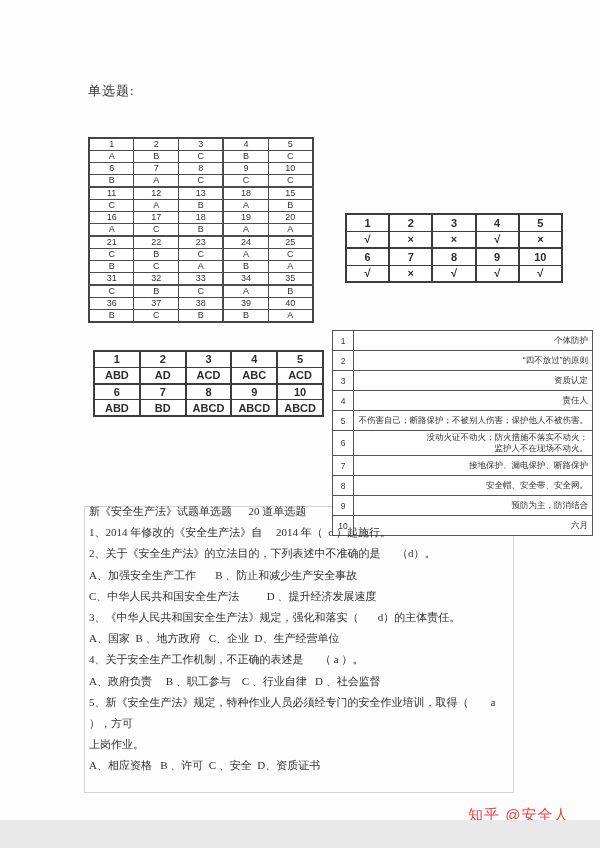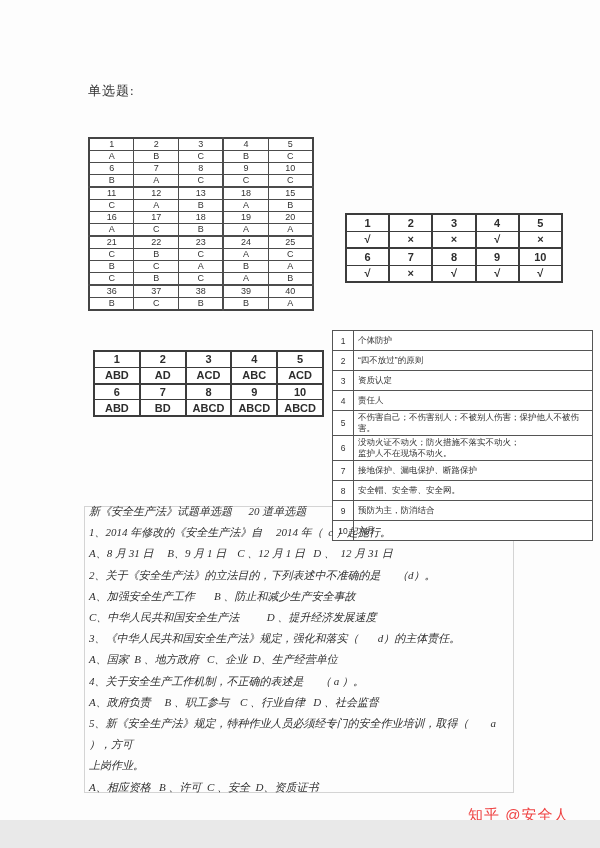--- a/index.html
+++ b/index.html
@@ -19,24 +19,24 @@
   .check td{height:15.5px;font-size:11px;font-weight:bold;color:#2d2d2d;border:1px solid #3c3c3c;border-left-width:2px;border-right-width:2px;}
   .check tr:nth-child(2) td{border-bottom-width:2px;}
   
   .multi{left:93px;top:350px;width:231px;border:2px solid #3c3c3c;}
   .multi td{height:14.8px;font-size:11px;font-weight:bold;color:#2d2d2d;border:1px solid #3c3c3c;border-left-width:2px;border-right-width:2px;}
   .multi tr:nth-child(2) td{border-bottom-width:2px;}
   
   .fill{left:332px;top:330px;width:261px;border:1px solid #555;}
   .fill td{border:1px solid #555;height:17px;font-size:8.5px;color:#333;}
   .fill td.no{width:20px;text-align:center;}
-  .fill td.tx{text-align:left;padding:1px 4px;white-space:pre-line;line-height:1.3;}
+  .fill td.tx{text-align:right;padding:1px 4px;white-space:pre-line;line-height:1.3;}
   
   .qbox{position:absolute;left:84px;top:506px;width:428px;height:285px;border:1px solid #d4d4d4;background:transparent;}
-  .questions{position:absolute;left:89px;top:501px;width:424px;font-size:11px;color:#2f2f2f;font-style:italic;}
+  .questions{position:absolute;left:89px;top:501px;width:424px;font-size:11px;color:#2f2f2f;}
   .questions .qline{line-height:21.2px;white-space:pre-wrap;}
   .watermark{position:absolute;left:468px;top:806px;font-size:15px;color:#ef4444;
              font-family:"Liberation Sans","DejaVu Sans",sans-serif;letter-spacing:1px;}
 </style>
 </head>
 <body>
 
 <div class="page">
 
   <div class="heading">单选题:</div>
@@ -114,20 +114,27 @@
           <td>C</td>
         </tr>
         <tr>
           <td>B</td>
           <td>C</td>
           <td>A</td>
           <td>B</td>
           <td>A</td>
         </tr>
         <tr>
+          <td>31</td>
+          <td>32</td>
+          <td>33</td>
+          <td>34</td>
+          <td>35</td>
+        </tr>
+        <tr>
           <td>C</td>
           <td>B</td>
           <td>C</td>
           <td>A</td>
           <td>B</td>
         </tr>
         <tr>
           <td>36</td>
           <td>37</td>
           <td>38</td>
@@ -225,21 +232,21 @@
         <tr>
           <td class="no">3</td>
           <td class="tx">资质认定</td>
         </tr>
         <tr>
           <td class="no">4</td>
           <td class="tx">责任人</td>
         </tr>
         <tr>
           <td class="no">5</td>
-          <td class="tx">不伤害自己；不伤害别人；不被别人伤害；保护他人不被伤害。</td>
+          <td class="tx">不伤害自己；断路保护；不被别人伤害；保护他人不被伤害。</td>
         </tr>
         <tr>
           <td class="no">6</td>
           <td class="tx">没动火证不动火；防火措施不落实不动火；
 监护人不在现场不动火。</td>
         </tr>
         <tr>
           <td class="no">7</td>
           <td class="tx">接地保护、漏电保护、断路保护</td>
         </tr>
@@ -255,21 +262,20 @@
           <td class="no">10</td>
           <td class="tx">六月</td>
         </tr>
       </tbody>
   </table>
 
   <div class="questions">
     <div class="qline">新《安全生产法》试题单选题      20 道单选题</div>
     <div>
         <div class="qline">1、2014 年修改的《安全生产法》自     2014 年（  c ）起施行。</div>
-        <div class="qline">A、8 月 31 日     B、9 月 1 日    C 、12 月 1 日   D 、  12 月 31 日</div>
         <div class="qline">2、关于《安全生产法》的立法目的，下列表述中不准确的是      （d）。</div>
         <div class="qline">A、加强安全生产工作       B 、防止和减少生产安全事故</div>
         <div class="qline">C、中华人民共和国安全生产法          D 、提升经济发展速度</div>
         <div class="qline">3、《中华人民共和国安全生产法》规定，强化和落实（       d）的主体责任。</div>
         <div class="qline">A、国家  B 、地方政府   C、企业  D、生产经营单位</div>
         <div class="qline">4、关于安全生产工作机制，不正确的表述是      （ a ）。</div>
         <div class="qline">A、政府负责     B 、职工参与    C 、行业自律   D 、社会监督</div>
         <div class="qline">5、新《安全生产法》规定，特种作业人员必须经专门的安全作业培训，取得（        a ），方可</div>
         <div class="qline">上岗作业。</div>
         <div class="qline">A、相应资格   B 、许可  C 、安全  D、资质证书</div>

